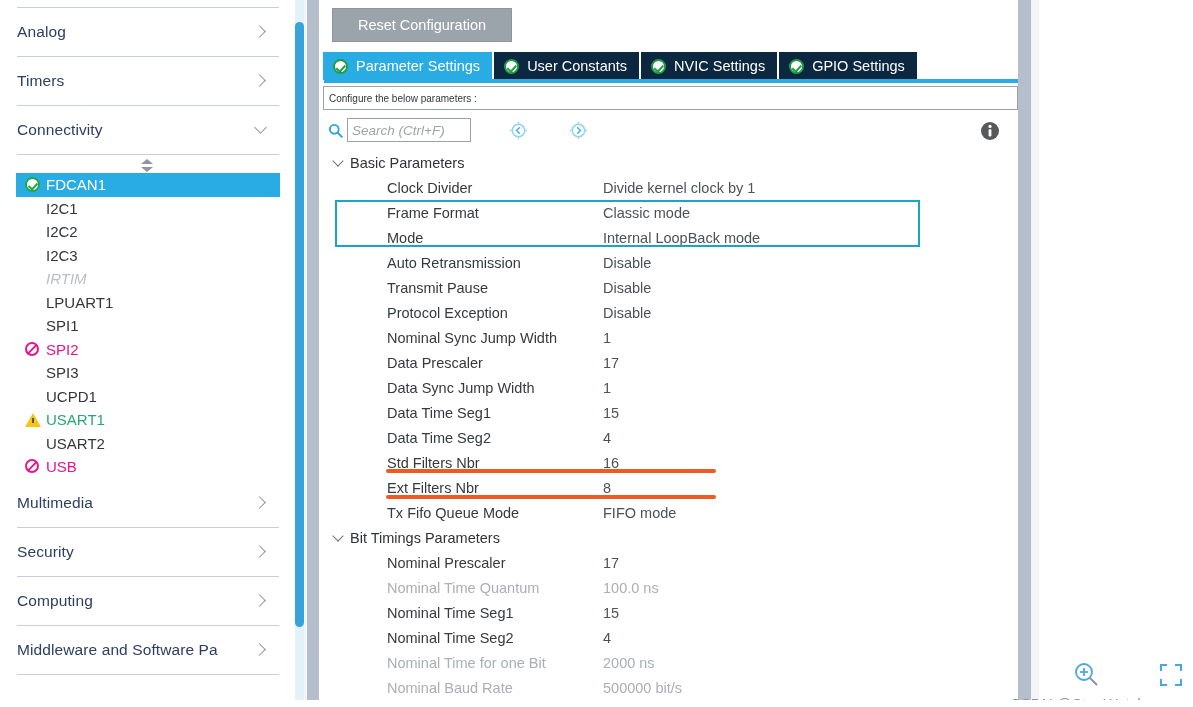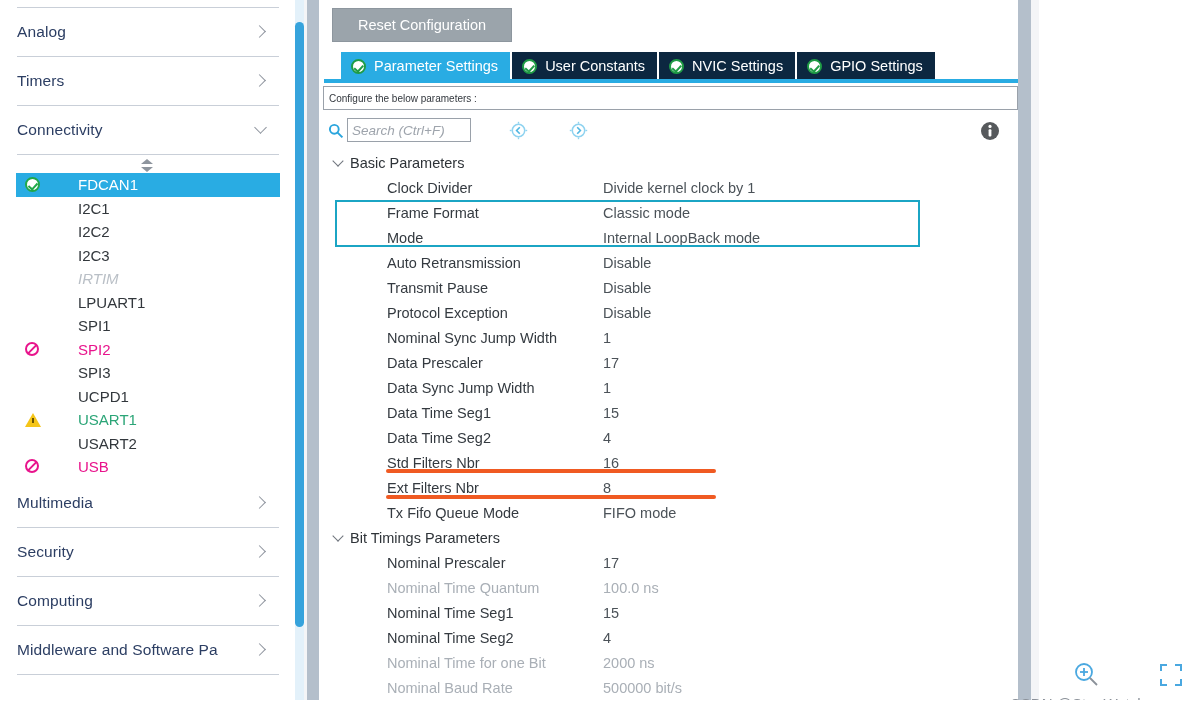--- a/index.html
+++ b/index.html
@@ -92,21 +92,20 @@
 
   .periph-item {
     height: 23.5px;
     display: flex;
     align-items: center;
     padding-left: 8px;
     font-size: 15px;
     color: #32373c;
     cursor: pointer;
     position: relative;
-    gap: 32px;
   }
   .periph-item.selected {
     background: #29ace3;
     color: #ffffff;
     margin-left: -1px;
     margin-right: -1px;
     padding-left: 9px;
   }
   .periph-item .pname { white-space: nowrap; }
   .periph-item.disabled .pname { color: #b9bfc6; font-style: italic; }
@@ -217,21 +216,21 @@
     font-size: 14.5px;
     display: flex;
     align-items: center;
     justify-content: center;
     cursor: pointer;
   }
 
   
   #tabbar {
     position: absolute;
-    left: 22px; top: 52px;
+    left: 4px; top: 52px;
     width: 694px; height: 30px;
     display: flex;
     align-items: flex-start;
   }
   .tab {
     height: 28px;
     display: flex;
     align-items: center;
     padding: 0 12px 0 10px;
     background: #0c2740;

